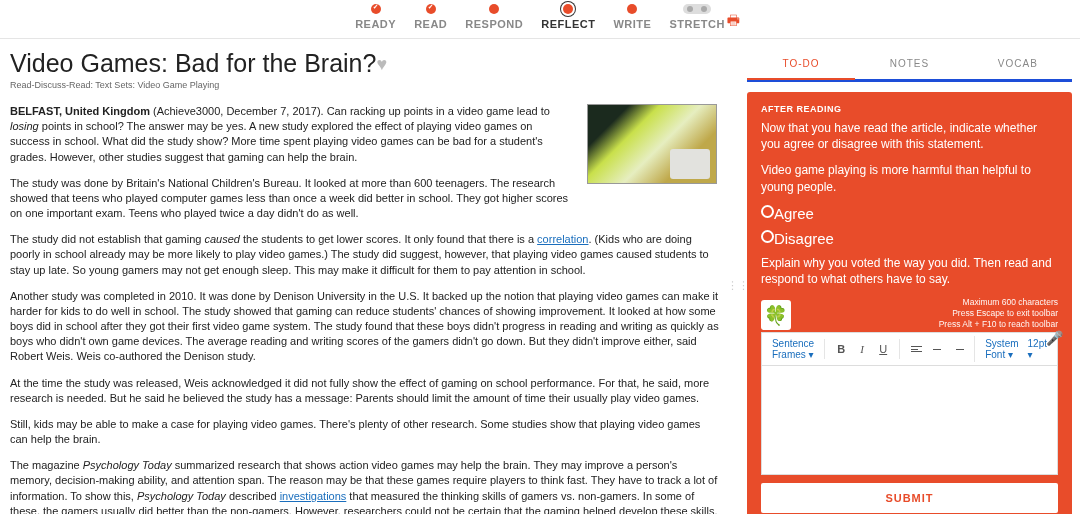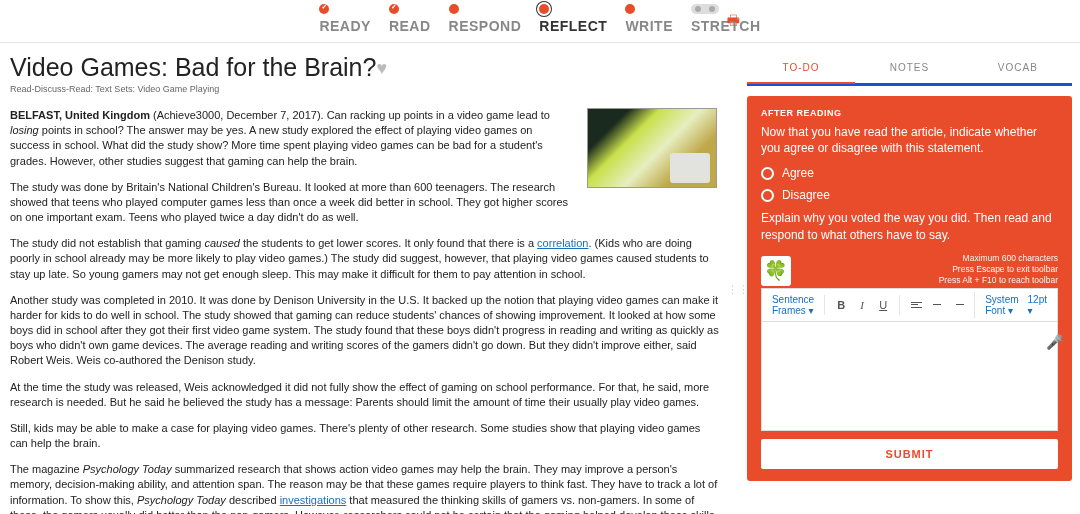--- a/index.html
+++ b/index.html
@@ -1,19 +1,19 @@
 <!DOCTYPE html>
 <html><head>
   <meta charset="utf-8">
   <style>
     * { box-sizing: border-box; margin: 0; padding: 0; }
     body { font-family: Arial, Helvetica, sans-serif; font-size: 11px; color: #333; background: #fff; width: 1080px; }
 
     .stepper { display: flex; justify-content: center; align-items: flex-start; gap: 18px; padding: 4px 0 2px; position: relative; }
-    .step { display: flex; flex-direction: column; align-items: flex-start; gap: 4px; font-size: 14px; font-weight: bold; color: #888; letter-spacing: 0.5px; }
+    .step { display: flex; flex-direction: column; align-items: center; gap: 4px; font-size: 11px; font-weight: bold; color: #888; letter-spacing: 0.5px; }
     .step.active { color: #333; }
     .dot { width: 10px; height: 10px; border-radius: 50%; background: #e84c2a; position: relative; }
     .dot.check::after { content: "✓"; color: #fff; font-size: 7px; position: absolute; top: -1px; left: 2px; }
     .dot.ring { box-shadow: 0 0 0 2px #fff, 0 0 0 3px #333; }
     .dot.pill { width: 28px; border-radius: 6px; background: #ddd; display:flex; align-items:center; justify-content:space-around; }
     .dot.pill span { width:6px; height:6px; border-radius:50%; background:#aaa; }
     .print-icon { position: absolute; right: 340px; top: 10px; color: #e84c2a; font-size: 14px; }
     .divider { height:1px; background:#e5e5e5; margin: 6px 0 10px; }
 
     .columns { display: flex; align-items: flex-start; }
@@ -35,21 +35,21 @@
     .caption .cred { font-style: normal; display:block; }
     .caption .ital { font-style: italic; display:block; }
 
     .tabs { display:flex; border-bottom:3px solid #1d4ed8; }
     .tab { flex:1; text-align:center; font-size:10px; letter-spacing:1px; color:#888; padding: 9px 0; cursor:pointer; }
     .tab.active { color:#e84c2a; border-bottom: 2px solid #e84c2a; margin-bottom:-1px; }
 
     .card { background:#e84c2a; color:#fff; border-radius:3px; padding: 12px 14px; margin-top:10px; position:relative; }
     .card-label { font-size: 9px; font-weight:bold; letter-spacing:0.5px; margin-bottom:6px; }
     .card p { font-size: 12px; line-height:1.35; margin-bottom: 10px; }
-    .radio-row { display:flex; align-items:flex-end; gap:8px; margin-bottom:8px; font-size:12px; }
+    .radio-row { display:flex; align-items:flex-start; margin-bottom:8px; font-size:15px; }
     .radio-row .circ { width:13px; height:13px; border:2px solid #fff; border-radius:50%; }
     .mic { position:absolute; right:8px; top:238px; color:#fff; opacity:0.85; font-size:14px; }
 
     .editor-wrap { margin-top:6px; }
     .meta-row { display:flex; justify-content:space-between; align-items:flex-end; margin-bottom:2px; }
     .avatar { width:30px; height:30px; border-radius:3px; background:#fff; display:flex; align-items:center; justify-content:center; font-size:19px; }
     .limits { text-align:right; font-size:8.5px; line-height:1.3; color:#fff; opacity:0.95; }
 
     .toolbar { background:#fff; border:1px solid #ddd; border-bottom:none; display:flex; align-items:center; padding:3px 6px; gap:6px; }
     .tb-select { font-size:10px; color:#1a6ebd; background:transparent; border:none; padding:2px 4px; cursor:pointer; }
@@ -138,20 +138,21 @@
   <div class="right">
     <div class="tabs">
       <div class="tab active">TO-DO</div>
       <div class="tab">NOTES</div>
       <div class="tab">VOCAB</div>
     </div>
 
     <div class="card">
       <div class="card-label">AFTER READING</div>
       <p>Now that you have read the article, indicate whether you agree or disagree with this statement.</p>
+      <p>Video game playing is more harmful than helpful to young people.</p>
 
       <div class="radio-row">
         <div class="circ"></div>
         <span>Agree</span>
       </div>
       <div class="radio-row">
         <div class="circ"></div>
         <span>Disagree</span>
       </div>
 

